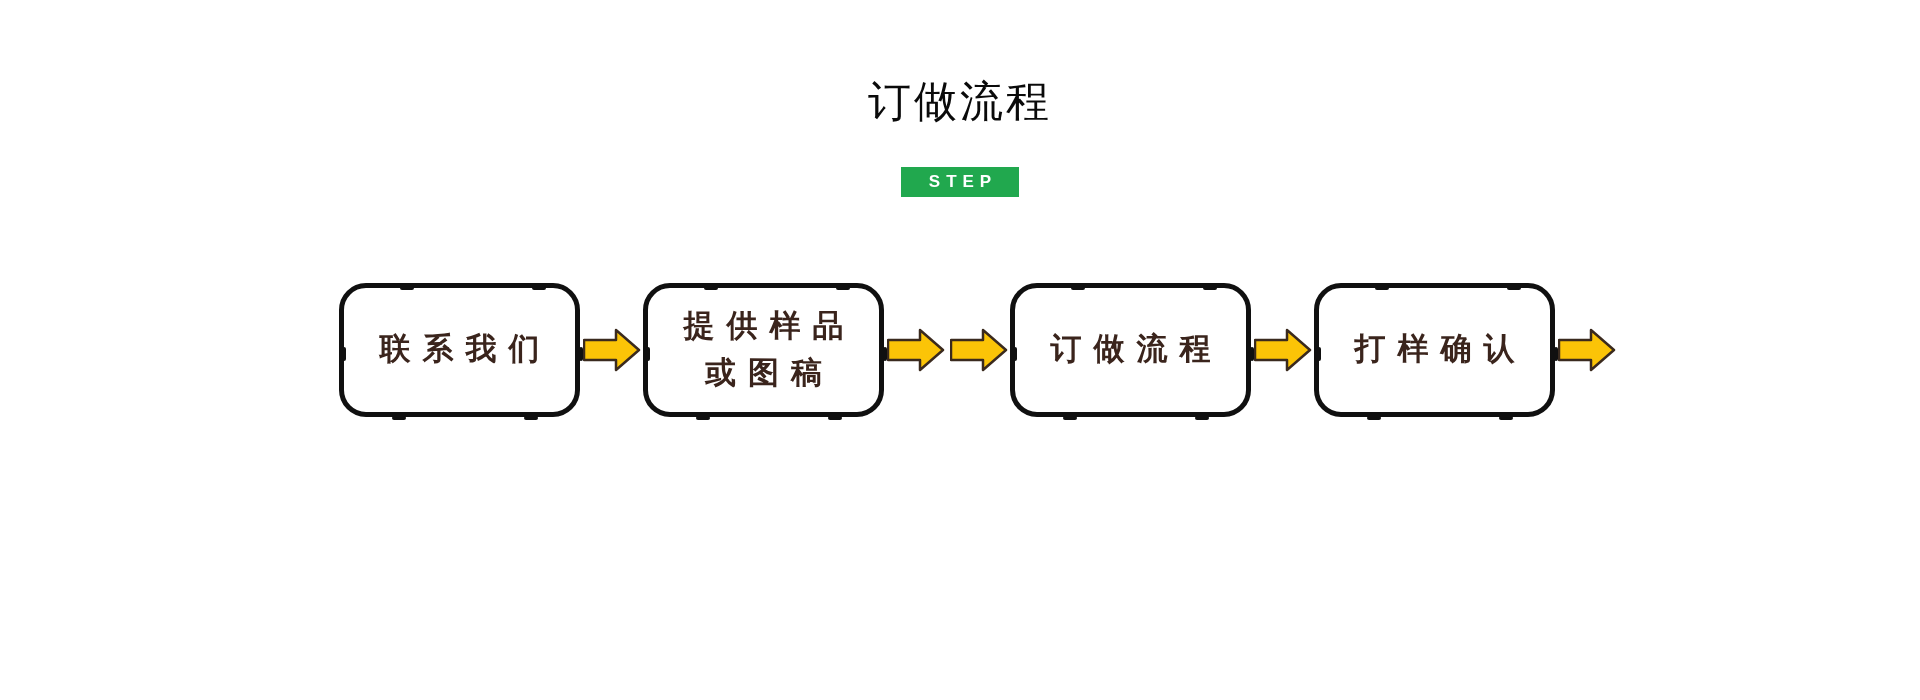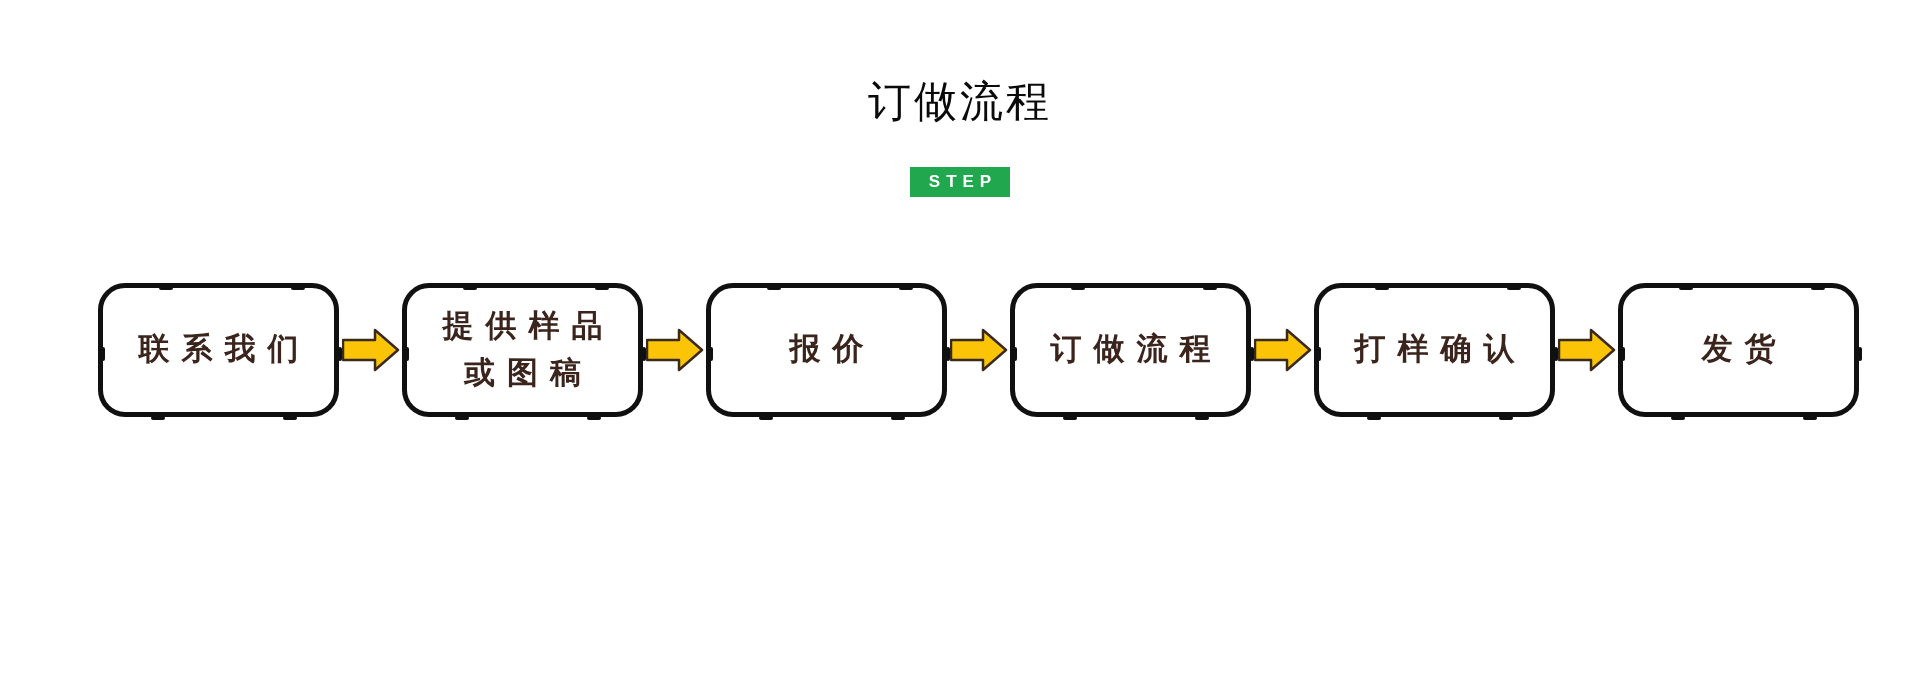--- a/index.html
+++ b/index.html
@@ -27,21 +27,21 @@
     text-align:center;
     font-size:43px;
     line-height:1.2;
     font-weight:400;
     letter-spacing:3px;
     color:var(--title-color);
   }
 
   .badge{
     display:block;
-    width:100px;height:30px;
+    width:118px;height:30px;
     margin:39px auto 0;
     background:var(--badge-bg);
     color:var(--badge-text);
     font-size:17px;
     font-weight:700;
     letter-spacing:6px;
     text-indent:6px;
     line-height:30px;
     text-align:center;
   }
@@ -138,26 +138,20 @@
       <div class="step-label">提供样品</div>
       <div class="step-label">或图稿</div>
     </div>
 
     <div class="arrow-cell">
       <svg class="arrow" width="58" height="44" viewBox="0 0 58 44">
         <polygon points="1,12 33,12 33,2 56,22 33,42 33,32 1,32"></polygon>
       </svg>
     </div>
 
-    <div class="step-box">
-      <i class="seam-h"></i>
-      <i class="seam-v"></i>
-      <div class="step-label">报价</div>
-
-    </div>
 
     <div class="arrow-cell">
       <svg class="arrow" width="58" height="44" viewBox="0 0 58 44">
         <polygon points="1,12 33,12 33,2 56,22 33,42 33,32 1,32"></polygon>
       </svg>
     </div>
 
     <div class="step-box">
       <i class="seam-h"></i>
       <i class="seam-v"></i>
@@ -177,21 +171,15 @@
       <div class="step-label">打样确认</div>
 
     </div>
 
     <div class="arrow-cell">
       <svg class="arrow" width="58" height="44" viewBox="0 0 58 44">
         <polygon points="1,12 33,12 33,2 56,22 33,42 33,32 1,32"></polygon>
       </svg>
     </div>
 
-    <div class="step-box">
-      <i class="seam-h"></i>
-      <i class="seam-v"></i>
-      <div class="step-label">发货</div>
-
-    </div>
 
   </div>
 </div>
 
 </body></html>

